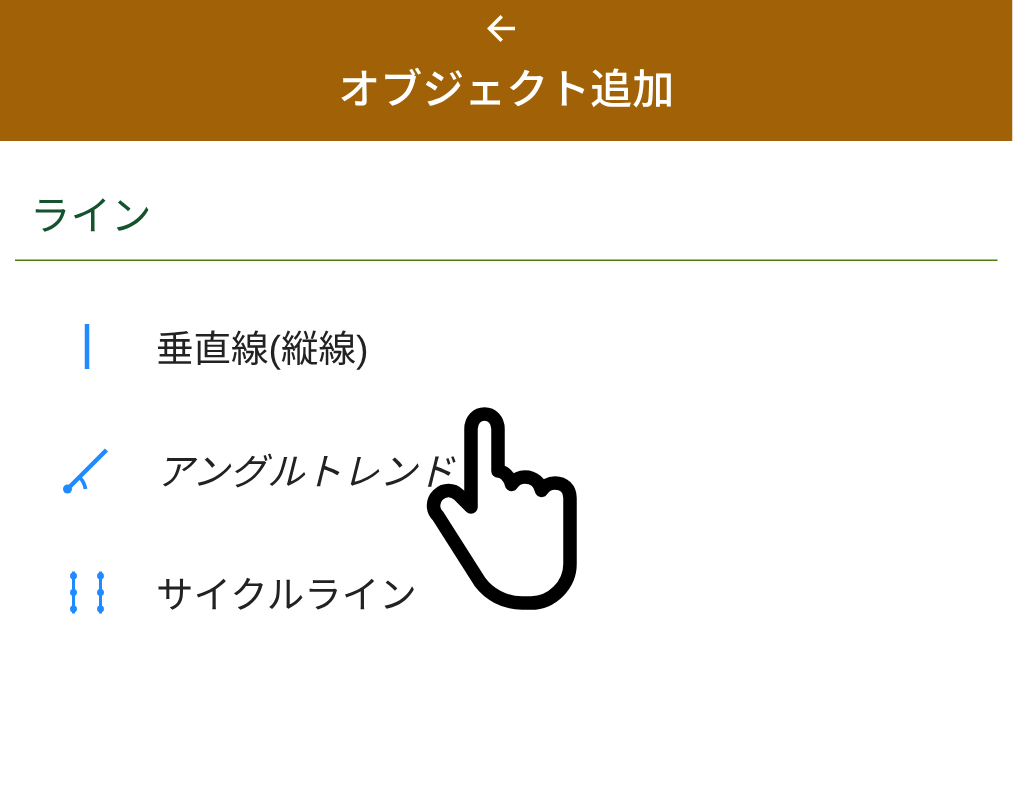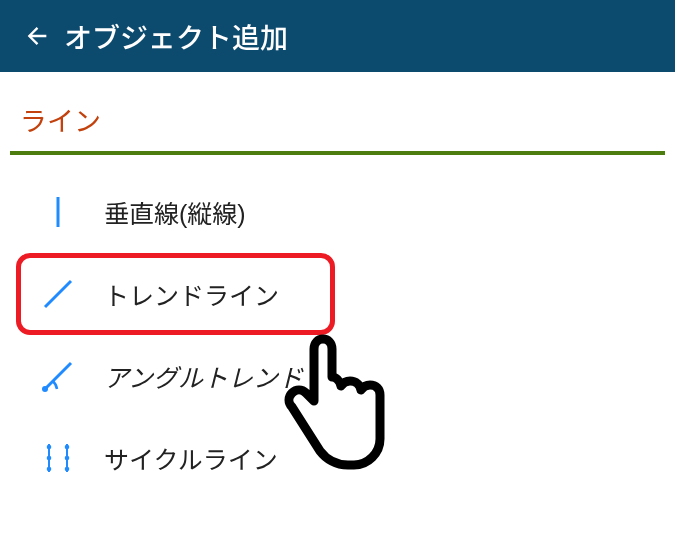--- a/index.html
+++ b/index.html
@@ -1,37 +1,38 @@
 <!DOCTYPE html>
 <html><head>
 <meta charset="utf-8">
 <style>
   html,body{
     margin:0;padding:0;width:675px;height:533px;
     font-family:"Helvetica Neue",Arial,"Hiragino Kaku Gothic ProN","Noto Sans JP",Meiryo,sans-serif;
     background:#ffffff;color:#222;
   }
   .header{
-    height:72px;width:100%;background:#0c4a6e;
+    height:94px;width:100%;background:#a16207;
     display:flex;align-items:center;padding:0 18px;box-sizing:border-box;
     color:#fff;
+    flex-direction:column;
   }
   .header .back{
     width:38px;height:38px;display:flex;align-items:center;justify-content:center;
     cursor:pointer;flex:0 0 auto;margin-right:8px;
   }
   .header .title{
     font-size:28px;font-weight:500;
   }
   .content{
     padding:28px 10px 0 10px;box-sizing:border-box;width:100%;
   }
   .section-header{
-    font-size:27px;color:#c2410c;padding:0 8px 12px 10px;
-    border-bottom:4px solid #4d7c0f;margin-bottom:12px;
+    font-size:27px;color:#14532d;padding:0 8px 12px 10px;
+    border-bottom:1px solid #4d7c0f;margin-bottom:12px;
   }
   .list{
     display:flex;flex-direction:column;padding-top:4px;
   }
   .list-row{
     height:82px;display:flex;align-items:center;
     padding:0 8px 0 24px;box-sizing:border-box;position:relative;
     cursor:pointer;
   }
   .icon-cell{
@@ -73,29 +74,20 @@
     <div class="list-row">
       <div class="icon-cell">
         <svg width="38" height="38" viewBox="0 0 38 38">
             <line x1="19" y1="4" x2="19" y2="34" stroke="#1f8bff" stroke-width="3"></line>
           </svg>
       </div>
       <div class="row-label">垂直線(縦線)</div>
     </div>
 
 
-    <div class="list-row" style="position:relative;">
-      <div class="highlight"></div>
-      <div class="icon-cell">
-        <svg width="38" height="38" viewBox="0 0 38 38">
-            <line x1="6" y1="32" x2="32" y2="6" stroke="#1f8bff" stroke-width="3"></line>
-          </svg>
-      </div>
-      <div class="row-label">トレンドライン</div>
-    </div>
 
     <div class="list-row" style="position:relative;font-style:italic;">
       <div class="pointer-hand">
         <svg width="120" height="160" viewBox="0 0 120 160">
           <path d="M55 8 C50 8 46 12 46 18 L46 70
                    L38 62 C34 58 28 58 24 62 C20 66 20 72 24 76
                    L52 120 C58 128 68 134 80 134 L86 134
                    C100 134 112 122 112 108 L112 64
                    C112 58 108 54 102 54 C98 54 95 56 93 59
                    C92 54 88 50 82 50 C78 50 75 52 73 55

